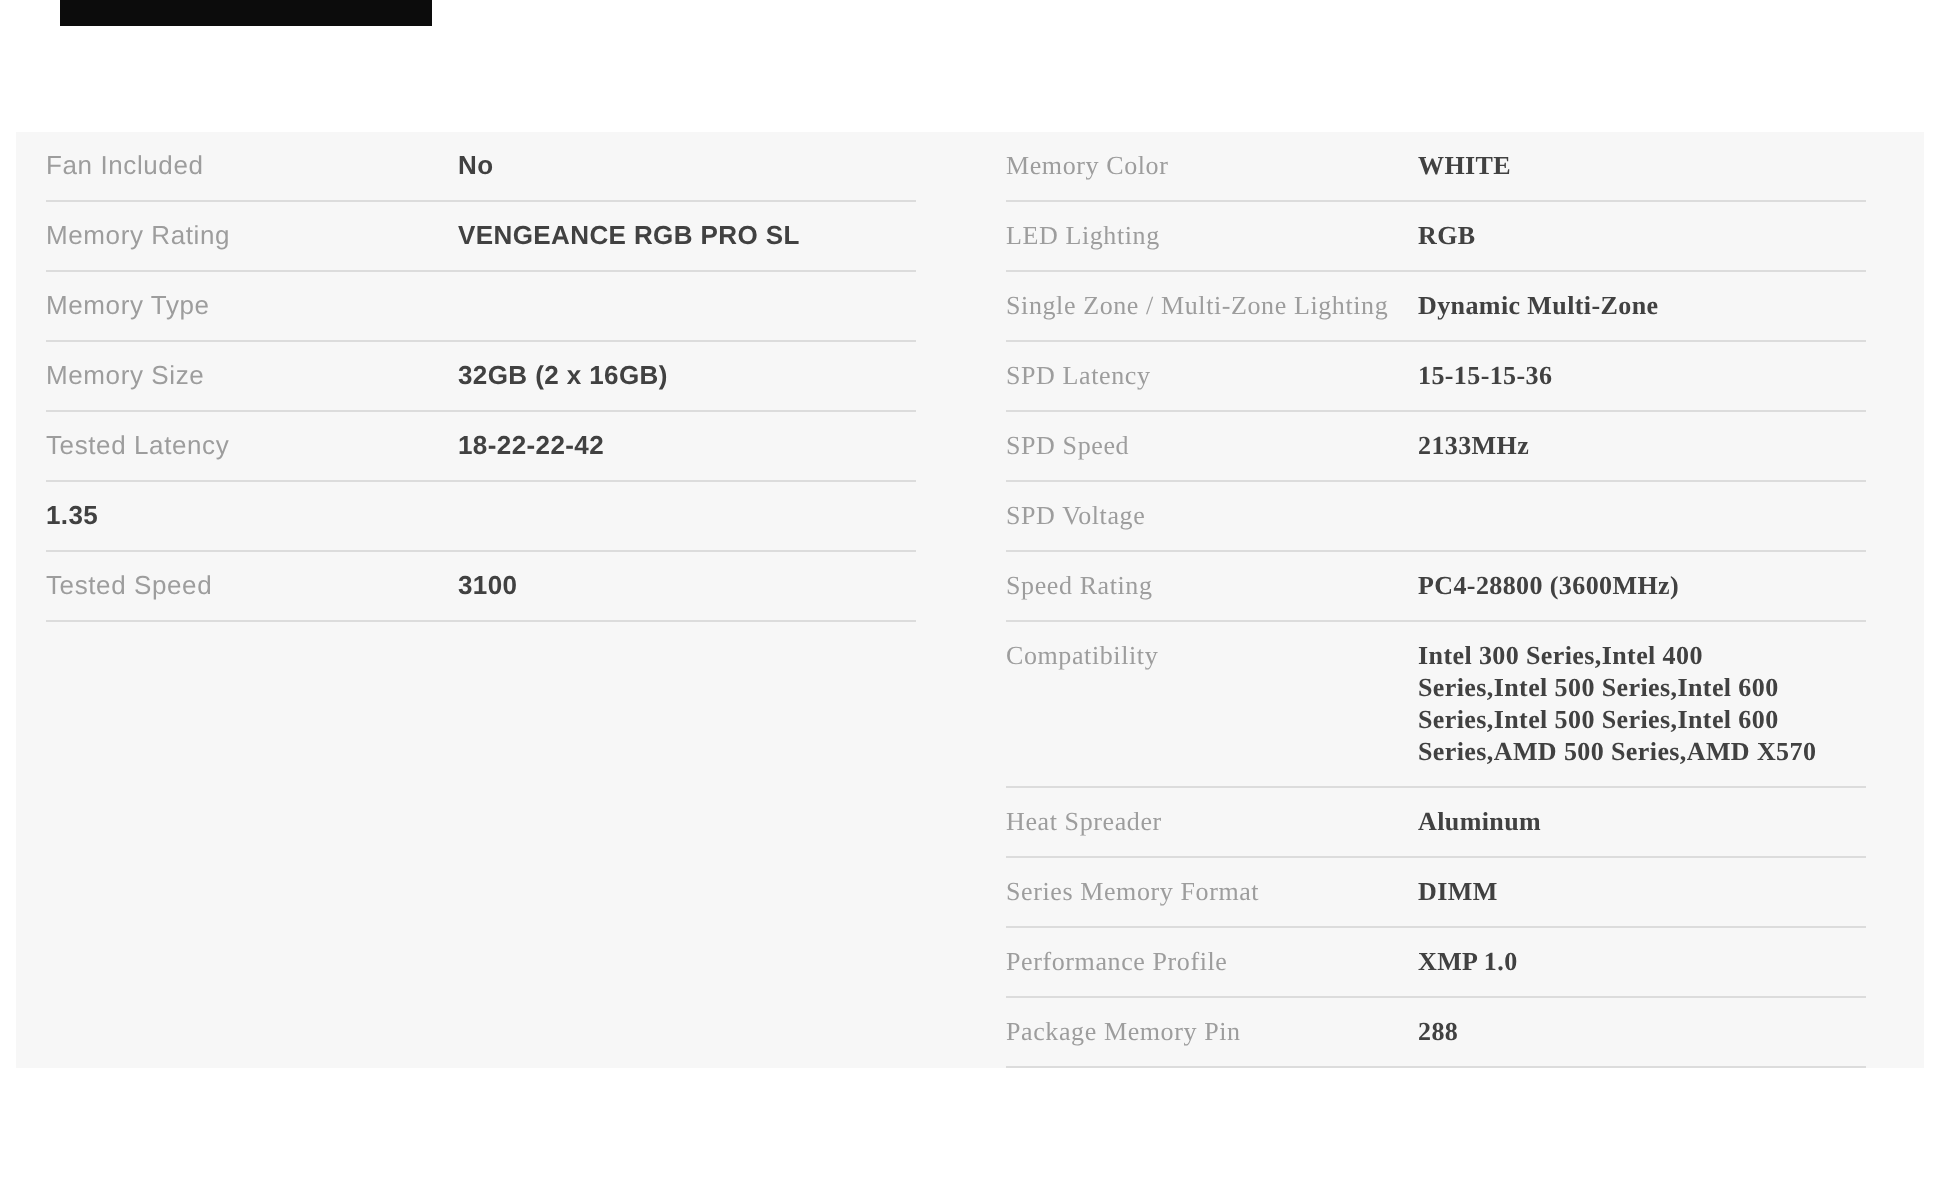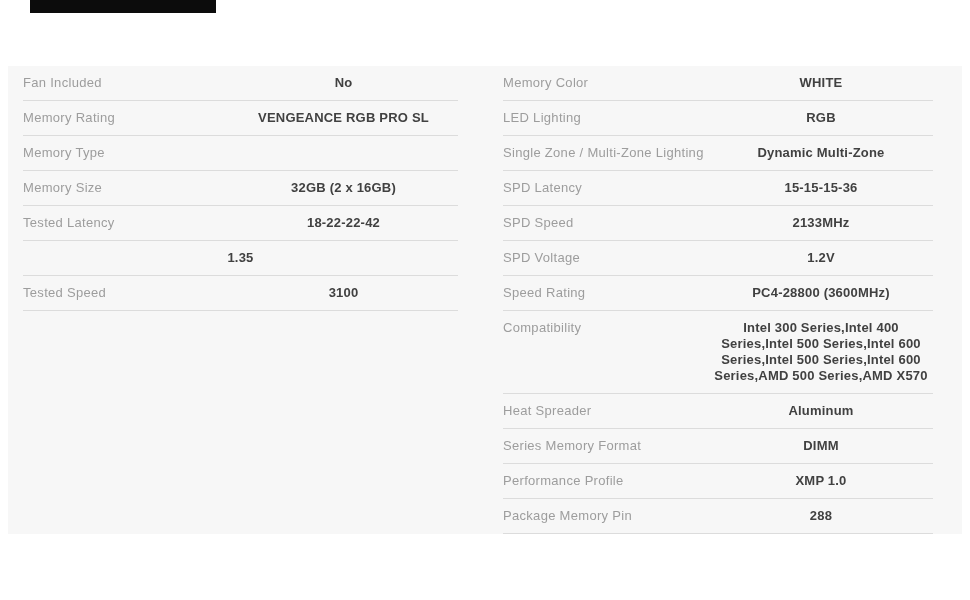--- a/index.html
+++ b/index.html
@@ -32,21 +32,21 @@
     width: 954px;
     background: #f7f7f7;
     display: grid;
     grid-template-columns: 480px 474px;
     align-items: start;
   }
   .spec-column {
     box-sizing: border-box;
   }
   .spec-column.left  { padding: 0 30px 0 15px; }
-  .spec-column.right { padding: 0 29px 0 15px; }
+  .spec-column.right { padding: 0 29px 0 15px; font-family: Liberation Serif, serif; }
   .spec-row {
     display: flex;
     align-items: flex-start;
     box-sizing: border-box;
     min-height: 35px;
     padding: 9px 0;
     border-bottom: 1px solid #dcdcdc;
   }
   .spec-label {
     flex: 0 0 206px;
@@ -57,21 +57,20 @@
     letter-spacing: 0.3px;
   }
   .spec-value {
     flex: 1 1 auto;
     color: #414141;
     font-size: 13px;
     line-height: 16px;
     font-weight: bold;
     letter-spacing: 0.2px;
     white-space: pre-line;
-    text-align: center;
   }
 </style>
 </head>
 <body>
 
 <div class="page">
   <div class="black-bar"></div>
   <div class="spec-panel">
     <div class="spec-column left">
         <div class="spec-row">
@@ -117,21 +116,20 @@
         <div class="spec-row">
           <span class="spec-label">SPD Latency</span>
           <span class="spec-value">15-15-15-36</span>
         </div>
         <div class="spec-row">
           <span class="spec-label">SPD Speed</span>
           <span class="spec-value">2133MHz</span>
         </div>
         <div class="spec-row">
           <span class="spec-label">SPD Voltage</span>
-          <span class="spec-value">1.2V</span>
         </div>
         <div class="spec-row">
           <span class="spec-label">Speed Rating</span>
           <span class="spec-value">PC4-28800 (3600MHz)</span>
         </div>
         <div class="spec-row">
           <span class="spec-label">Compatibility</span>
           <span class="spec-value">Intel 300 Series,Intel 400
 Series,Intel 500 Series,Intel 600
 Series,Intel 500 Series,Intel 600

